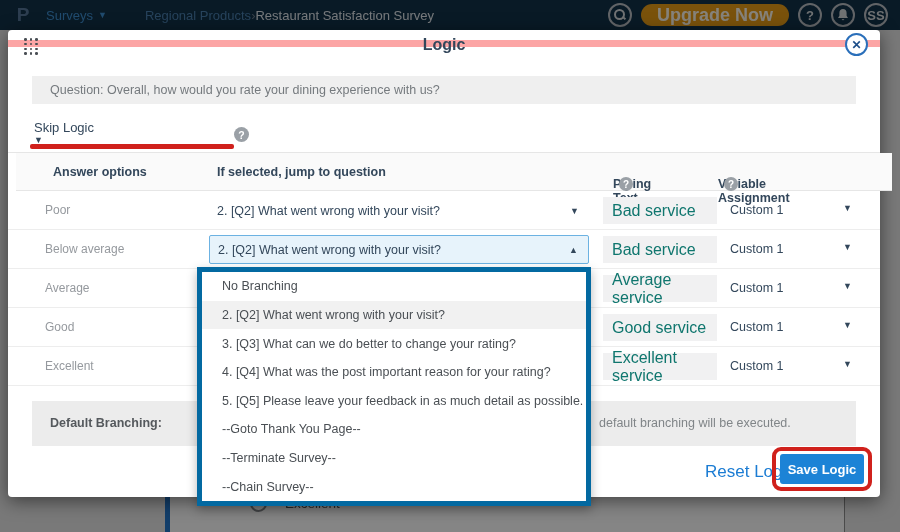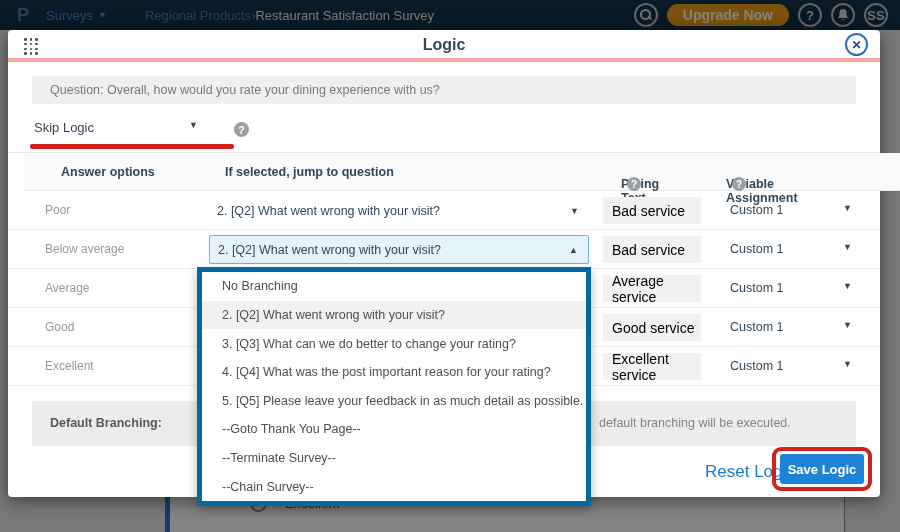--- a/index.html
+++ b/index.html
@@ -21,77 +21,77 @@
   .topbar-right { margin-left:auto; display:flex; align-items:center; gap:9px; margin-right:12px; }
   .circle-btn { width:24px; height:24px; border:2px solid #b9bec3; border-radius:50%;
     color:#d3d7da; font-size:13px; font-weight:bold; display:flex; align-items:center;
     justify-content:center; position:relative; }
   .search-glyph { position:relative; width:12px; height:12px; }
   .search-glyph::before { content:""; position:absolute; top:0; left:0; width:7px; height:7px;
     border:2px solid #d3d7da; border-radius:50%; }
   .search-glyph::after { content:""; position:absolute; left:8px; top:8px; width:4px; height:2px;
     background:#d3d7da; transform:rotate(45deg); }
   .upgrade-pill { height:22px; padding:0 16px; background:#e79b16; color:#fdf8ea;
-    border:none; border-radius:12px; font-size:14px; font-weight:bold;
+    border:none; border-radius:12px; font-size:18px; font-weight:bold;
     display:flex; align-items:center; font-family:"Liberation Sans",sans-serif; }
   .bg-body { position:absolute; top:30px; left:0; width:900px; height:502px; background:#e4e4e4; }
   .bg-card { position:absolute; left:165px; top:0; width:680px; height:502px; background:#fbfbfb;
     border-left:5px solid #2276c9; border-right:1px solid #8f8f8f; }
   .bg-option { position:absolute; left:80px; top:465px; display:flex; align-items:center; gap:18px; }
   .bg-radio { width:17px; height:17px; border:2px solid #85898d; border-radius:50%; background:#fff; }
   .bg-option-label { font-size:13.5px; color:#4d5155; }
   .overlay { position:absolute; inset:0; background:rgba(0,0,0,0.47); z-index:5; }
 
   
   .modal { position:absolute; left:8px; top:30px; width:872px; height:467px; background:#fff;
     border-radius:4px; box-shadow:0 4px 18px rgba(0,0,0,0.5); z-index:10; }
-  .modal-header { position:relative; height:32px; border-bottom:4px solid #fca5a5; }
+  .modal-header { position:relative; height:17px; border-bottom:7px solid #fca5a5; }
   .modal-title { position:absolute; left:0; right:0; top:6px; text-align:center;
     font-size:16px; font-weight:bold; color:#33475b; }
   .drag-handle { position:absolute; left:16px; top:8px; width:12px; height:17px;
     display:grid; grid-template-columns:repeat(3,1fr); gap:2px 3px; }
   .drag-handle i { width:2.5px; height:2.5px; background:#4a4f54; border-radius:50%; }
   .close-btn { position:absolute; right:12px; top:3px; width:23px; height:23px;
     border:2px solid #2a6fba; border-radius:50%; color:#1d4e89; font-weight:bold;
     font-size:12px; display:flex; align-items:center; justify-content:center; background:#fff; }
 
   .question-bar { position:absolute; left:24px; top:46px; width:824px; height:28px;
     background:#efefef; display:flex; align-items:center; padding-left:18px;
     font-size:12.5px; color:#757a7e; }
 
   .skiplogic-row { position:absolute; left:24px; top:88px; display:flex; align-items:center; }
   .skiplogic-select { width:172px; display:flex; justify-content:space-between;
-    font-size:13px; color:#33475b; padding:2px 6px 6px 2px; }
+    font-size:13px; color:#33475b; padding:2px 6px 6px 2px;flex-direction:column; }
   .skiplogic-select .caret-dn { color:#33475b; }
   .red-underline { position:absolute; left:-2px; top:26px; width:204px; height:5px;
     background:#d0211c; border-radius:2px; }
   .help-icon { width:15px; height:15px; border-radius:50%; background:#9aa0a6; color:#fff;
     font-size:10.5px; font-weight:bold; display:inline-flex; align-items:center;
     justify-content:center; margin-left:30px; }
   .divider { position:absolute; left:0; top:122px; width:872px; height:1px; background:#e6e6e6; }
 
   
-  .thead { position:absolute; left:16px; top:123px; width:876px; height:38px; background:#fafafa;
+  .thead { position:absolute; left:8px; top:123px; width:876px; height:38px; background:#fafafa;
     border-bottom:1px solid #e6e6e6; font-size:12.5px; font-weight:bold; color:#33475b; }
   .thead span { position:absolute; top:12px; }
   .th-help { width:14px; height:14px; border-radius:50%; background:#9aa0a6; color:#fff;
     font-size:10px; font-weight:bold; display:inline-flex; align-items:center;
     justify-content:center; margin-left:6px; vertical-align:-2px; }
   .h-answer { left:37px; } .h-jump { left:201px; } .h-piping { left:597px; } .h-var { left:702px; }
 
   .trow { position:absolute; left:0; width:872px; height:39px; border-bottom:1px solid #ededed; }
   .r0{top:161px;} .r1{top:200px;} .r2{top:239px;} .r3{top:278px;} .r4{top:317px;}
   .answer-label { position:absolute; left:37px; top:12px; font-size:12px; color:#95999e; }
   .jump-select { position:absolute; left:201px; top:5px; width:380px; height:29px;
     display:flex; align-items:center; justify-content:space-between;
     font-size:12.5px; color:#33475b; padding:0 10px 0 8px; }
   .jump-select .caret-dn { color:#33475b; font-size:9px; }
   .jump-select.active { background:#e7f3fb; border:1px solid #6cb2e2; border-radius:2px; }
-  .piping-box { position:absolute; left:595px; top:6px; width:98px; height:27px; background:#f1f1f2;
-    font-size:14px; color:#000000; display:flex; align-items:center; padding-left:9px; }
+  .piping-box { position:absolute; left:595px; top:6px; width:114px; height:27px; background:#f1f1f2;
+    font-size:16px; color:#0f766e; display:flex; align-items:center; padding-left:9px; }
   .var-select { position:absolute; left:722px; top:12px; width:122px; display:flex;
     justify-content:space-between; font-size:12.5px; color:#33475b; }
   .var-select .caret-dn { font-size:9px; }
 
   .default-bar { position:absolute; left:24px; top:371px; width:824px; height:45px;
     background:#ececec; font-size:12.5px; color:#55595d; }
   .default-bar .db-label { position:absolute; left:18px; top:15px; font-weight:bold; }
   .default-bar .db-frag { position:absolute; left:170px; top:15px; }
   .default-bar .db-note { position:absolute; left:567px; top:15px; color:#808588; }
 

